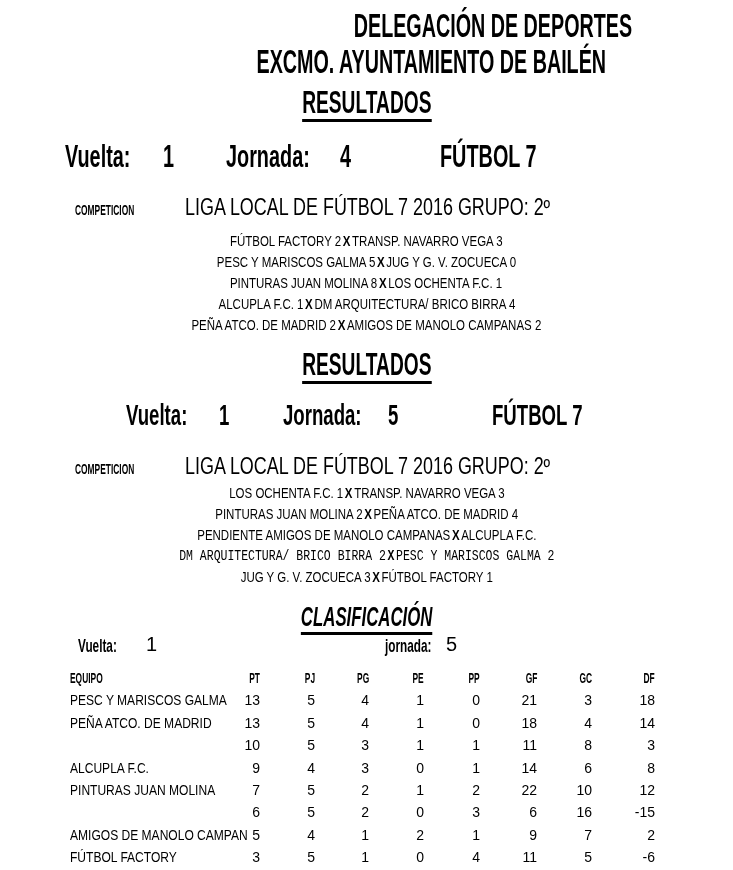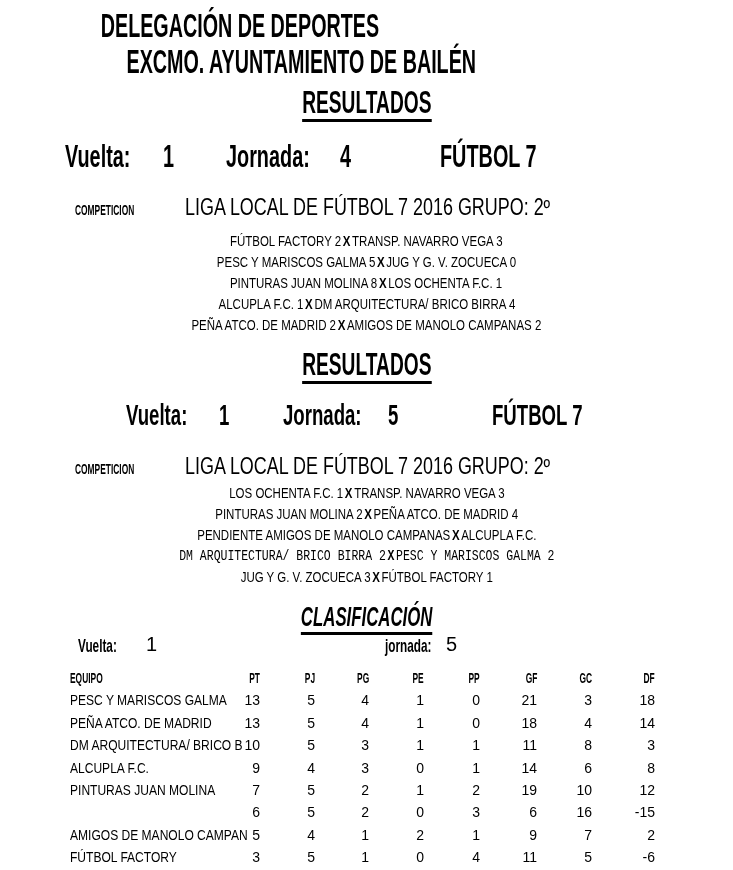--- a/index.html
+++ b/index.html
@@ -15,21 +15,21 @@
     font-family: "Liberation Sans", sans-serif;
     color: #000000;
     -webkit-font-smoothing: antialiased;
   }
 
   
   .banner {
     position: absolute;
     left: 0;
     width: 733px;
-    text-align: left;
+    text-align: right;
     font-weight: bold;
     letter-spacing: 0px;
   }
   .banner .sq {
     display: inline-block;
     transform: scaleX(0.58);
     transform-origin: center center;
     white-space: nowrap;
   }
 
@@ -282,21 +282,20 @@
     <div class="c-num" style="right:418px;">5</div>
     <div class="c-num" style="right:364px;">4</div>
     <div class="c-num" style="right:309px;">1</div>
     <div class="c-num" style="right:253px;">0</div>
     <div class="c-num" style="right:196px;">18</div>
     <div class="c-num" style="right:141px;">4</div>
     <div class="c-num" style="right:78px;">14</div>
   </div>
 
   <div class="trow" style="top: 737.2px;">
-    <div class="c-team"><span class="sq">DM ARQUITECTURA/ BRICO B</span></div>
     <div class="c-num" style="right:473px;">10</div>
     <div class="c-num" style="right:418px;">5</div>
     <div class="c-num" style="right:364px;">3</div>
     <div class="c-num" style="right:309px;">1</div>
     <div class="c-num" style="right:253px;">1</div>
     <div class="c-num" style="right:196px;">11</div>
     <div class="c-num" style="right:141px;">8</div>
     <div class="c-num" style="right:78px;">3</div>
   </div>
 
@@ -312,21 +311,21 @@
     <div class="c-num" style="right:78px;">8</div>
   </div>
 
   <div class="trow" style="top: 782px;">
     <div class="c-team"><span class="sq">PINTURAS JUAN MOLINA</span></div>
     <div class="c-num" style="right:473px;">7</div>
     <div class="c-num" style="right:418px;">5</div>
     <div class="c-num" style="right:364px;">2</div>
     <div class="c-num" style="right:309px;">1</div>
     <div class="c-num" style="right:253px;">2</div>
-    <div class="c-num" style="right:196px;">19</div>
+    <div class="c-num" style="right:196px;">22</div>
     <div class="c-num" style="right:141px;">10</div>
     <div class="c-num" style="right:78px;">12</div>
   </div>
 
   <div class="trow" style="top: 804.4px;">
     <div class="c-num" style="right:473px;">6</div>
     <div class="c-num" style="right:418px;">5</div>
     <div class="c-num" style="right:364px;">2</div>
     <div class="c-num" style="right:309px;">0</div>
     <div class="c-num" style="right:253px;">3</div>

